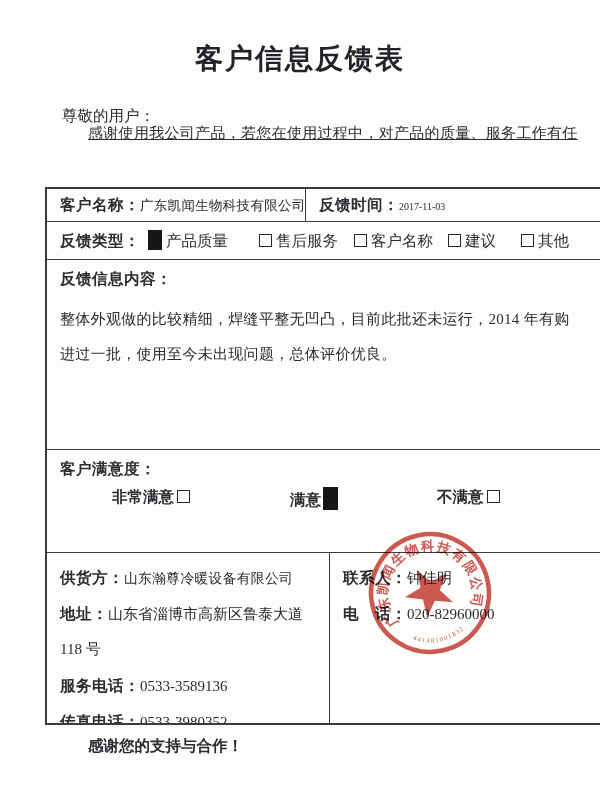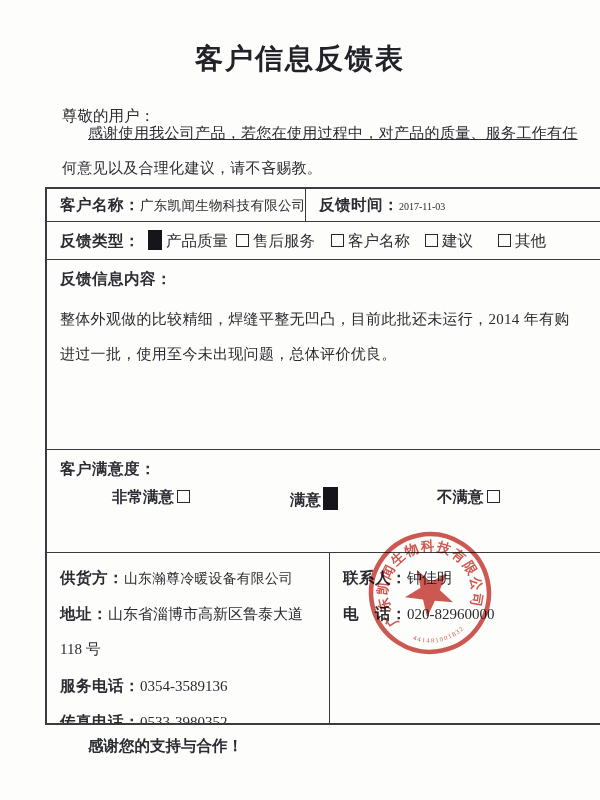--- a/index.html
+++ b/index.html
@@ -42,21 +42,21 @@
     display:inline-block; width:11px; height:11px;
     border:1.5px solid #26262e; background:transparent;
     margin-right:4px; vertical-align:-1px;
   }
   .cb.filled {
     width:14px; height:20px; border:none; background:#15151a;
     vertical-align:-4px; margin-right:4px;
   }
   .ft-opt { font-size:15.5px; }
   .ft-opt.o0 { margin-left:8px; }
-  .ft-opt.o1 { margin-left:8px; }
+  .ft-opt.o1 { margin-left:31px; }
   .ft-opt.o2 { margin-left:16px; }
   .ft-opt.o3 { margin-left:15px; }
   .ft-opt.o4 { margin-left:25px; }
 
   .content-line { font-size:15px; line-height:35px; letter-spacing:.3px; }
   .r3 .lbl { display:block; height:33px; }
 
   .sat-opt { position:absolute; top:37px; font-size:15.5px; font-weight:600; }
   .sat-opt .cb { margin-left:3px; margin-right:0; }
   .sat-opt .cb.filled { width:15px; height:23px; vertical-align:-5px; margin-left:2px; }
@@ -77,21 +77,20 @@
   .stamp text { font-family:"Liberation Serif","DejaVu Serif",serif; }
 </style>
 </head>
 <body>
 
 <div class="page">
 
   <div class="title">客户信息反馈表</div>
   <div class="greeting">尊敬的用户：</div>
   <div class="intro intro1">感谢使用我公司产品，若您在使用过程中，对产品的质量、服务工作有任</div>
-  <div class="intro intro2">何意见以及合理化建议，请不吝赐教。</div>
 
   <div class="form-table">
 
     <div class="row r1">
       <div class="cell left">
         <span class="lbl">客户名称：</span><span class="val company">广东凯闻生物科技有限公司</span>
       </div>
       <div class="cell right">
         <span class="lbl">反馈时间：</span><span class="val">2017-11-03</span>
       </div>
@@ -112,21 +111,21 @@
       <span class="sat-opt s0"><span>非常满意</span><span class="cb"></span></span>
       <span class="sat-opt s1"><span>满意</span><span class="cb filled"></span></span>
       <span class="sat-opt s2"><span>不满意</span><span class="cb"></span></span>
     </div>
 
     <div class="row r5">
       <div class="cell left">
         <div class="party-line"><span class="lbl">供货方：</span><span class="val company">山东瀚尊冷暖设备有限公司</span></div>
         <div class="party-line"><span class="lbl">地址：</span><span class="val">山东省淄博市高新区鲁泰大道</span></div>
         <div class="party-line val">118 号</div>
-        <div class="party-line"><span class="lbl">服务电话：</span><span class="val">0354-3589136</span></div>
+        <div class="party-line"><span class="lbl">服务电话：</span><span class="val">0533-3589136</span></div>
         <div class="party-line"><span class="lbl">传真电话：</span><span class="val">0533-3980352</span></div>
       </div>
       <div class="cell right">
         <div class="party-line"><span class="lbl">联系人：</span><span class="val">钟佳明</span></div>
         <div class="party-line"><span class="lbl">电　话：</span><span class="val">020-82960000</span></div>
       </div>
     </div>
 
   </div>
 

